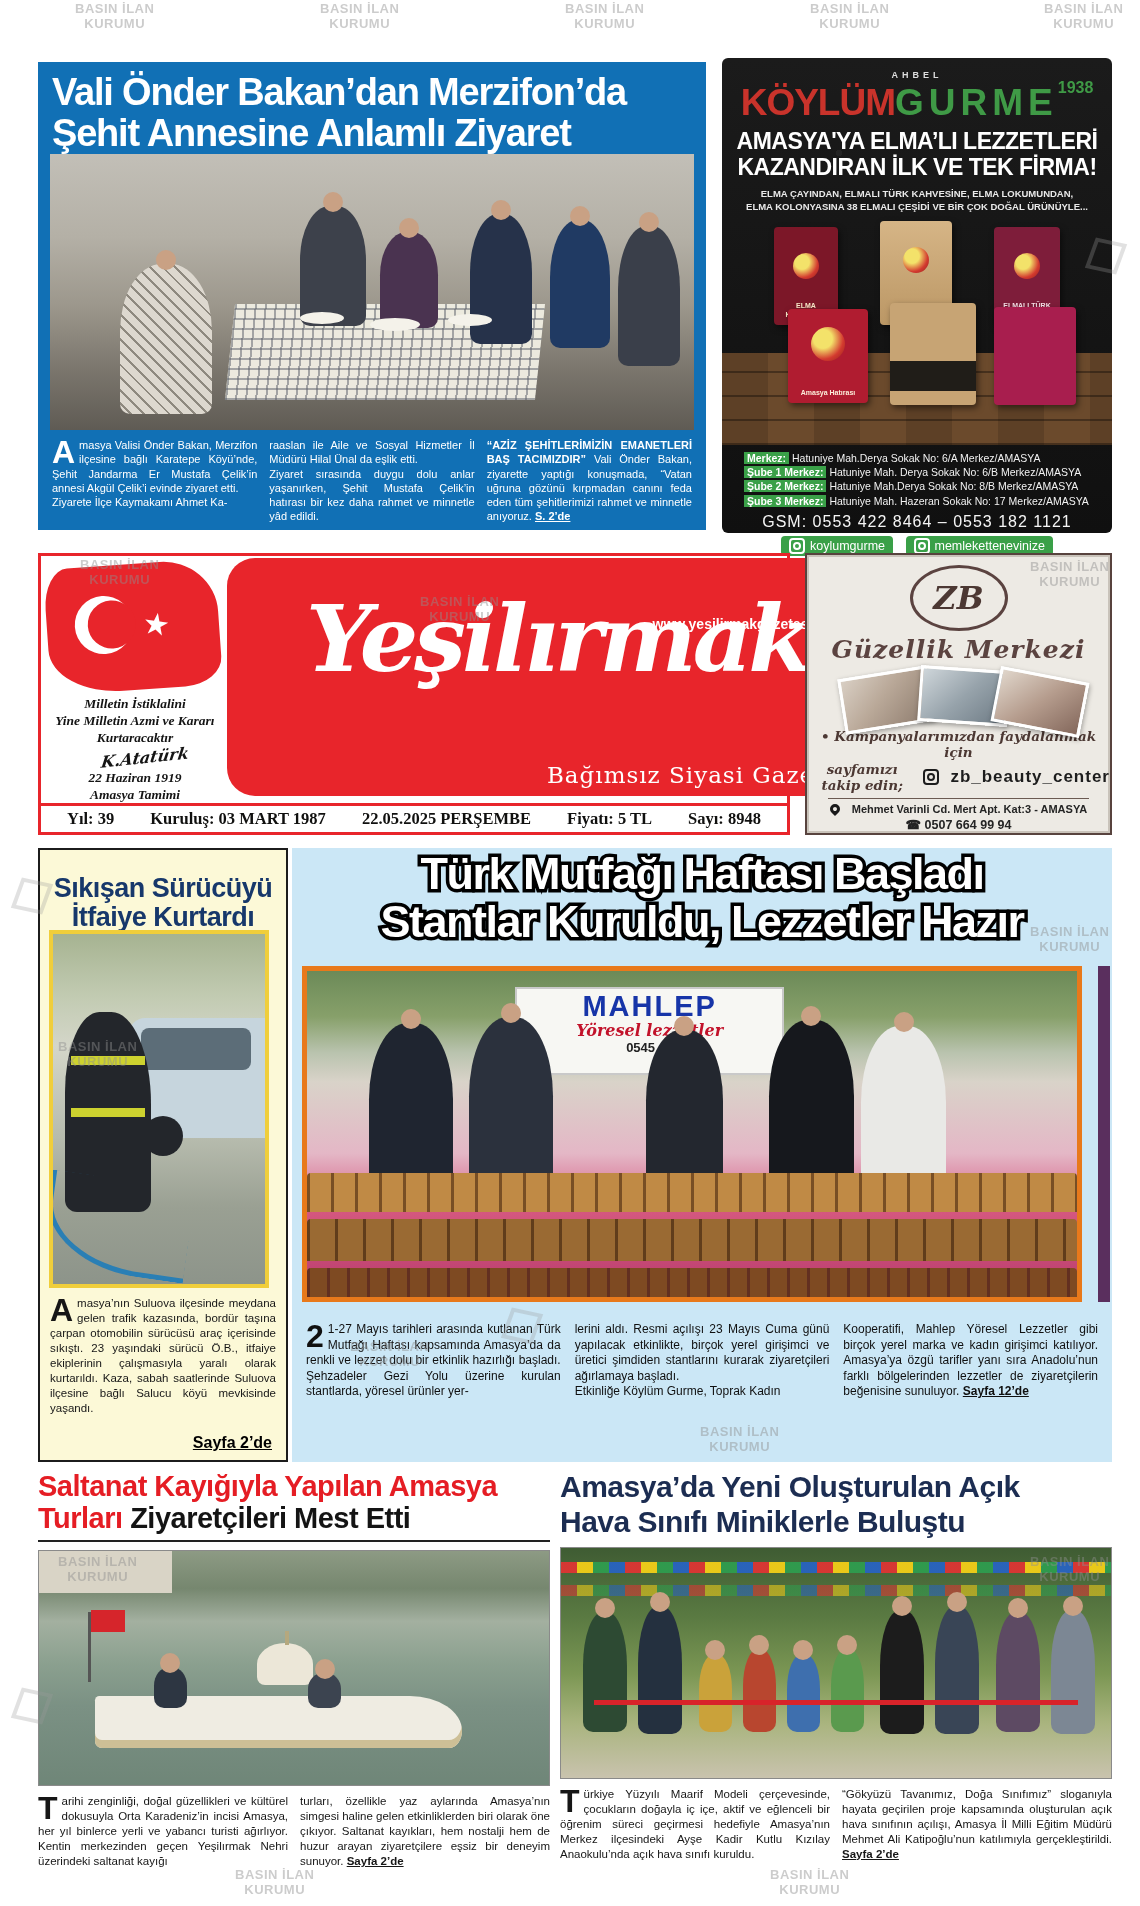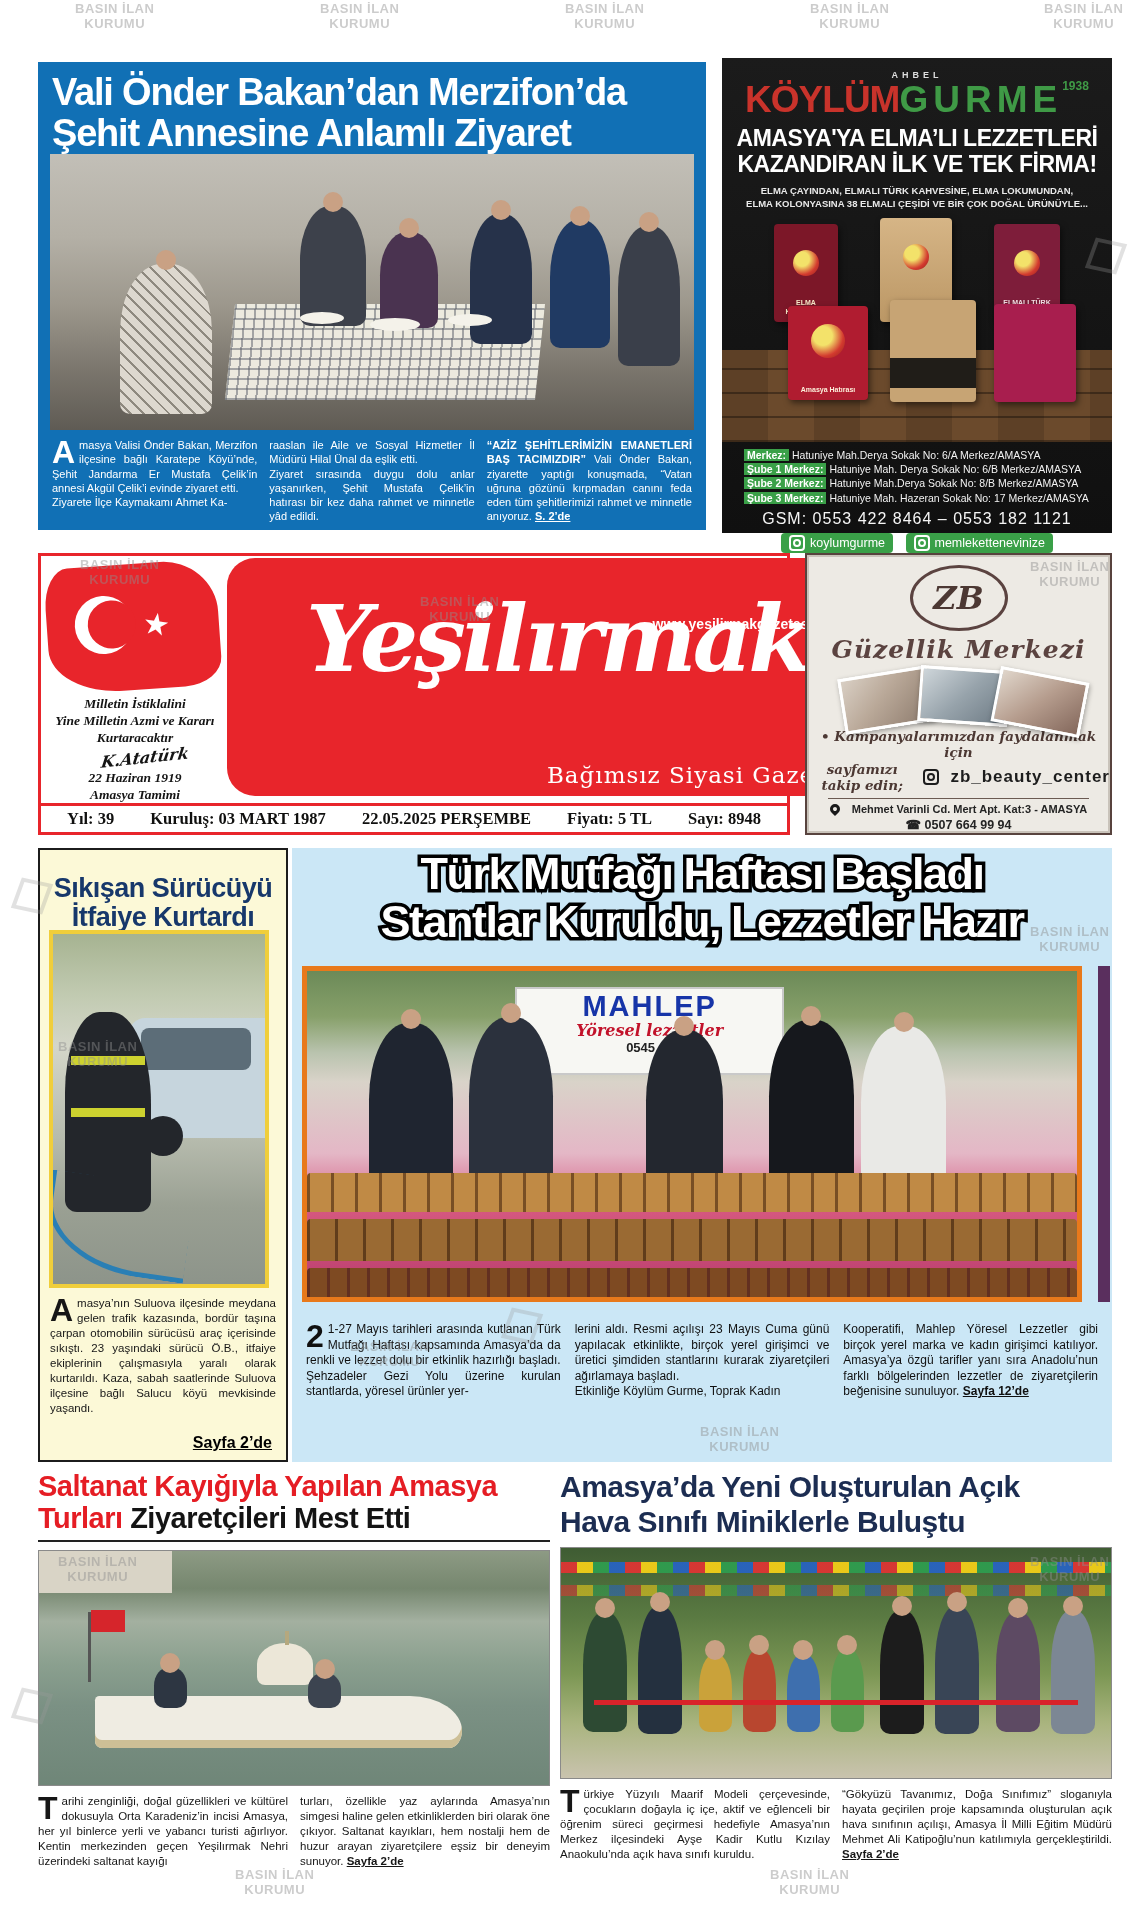--- a/index.html
+++ b/index.html
@@ -25,26 +25,26 @@
   .pp{position:absolute;border-radius:45% 45% 10px 10px;background:#333a46;}
   .pp::before{content:"";position:absolute;top:-14px;left:50%;transform:translateX(-50%);
               width:20px;height:20px;border-radius:50%;background:#c9a184;}
   .cloth{position:absolute;left:180px;top:150px;width:310px;height:96px;transform:skewX(-6deg);
          background:repeating-linear-gradient(0deg,rgba(90,95,105,.5) 0 2px,transparent 2px 10px),
                     repeating-linear-gradient(90deg,rgba(90,95,105,.5) 0 2px,transparent 2px 10px),#eceade;}
   .plate{position:absolute;background:#f4f2ea;border-radius:50%;}
   
   .ad1{position:absolute;left:722px;top:58px;width:390px;height:475px;background:
        radial-gradient(circle at 30% 20%,#242424 0 3px,transparent 3px),
-       linear-gradient(180deg,#1b1b1b 0%,#141414 60%,#101010 100%);color:#fff;text-align:center;}
+       linear-gradient(180deg,#1b1b1b 0%,#141414 60%,#101010 100%);color:#fff;text-align:center;border-radius:6px;}
   .ad1-ahbel{margin-top:12px;font-size:9px;letter-spacing:4px;color:#ddd;font-weight:bold;}
   .ad1-brand{font-size:37px;font-weight:bold;letter-spacing:-1px;line-height:1;}
   .ad1-brand .r{color:#c9332b;}
   .ad1-brand .g{color:#3f9a46;letter-spacing:5px;}
-  .ad1-brand .y{color:#3f9a46;font-size:12px;vertical-align:22px;letter-spacing:0;}
+  .ad1-brand .y{color:#3f9a46;font-size:16px;vertical-align:22px;letter-spacing:0;}
   .ad1-hl{margin-top:8px;font-size:23px;font-weight:bold;line-height:1.12;letter-spacing:-.5px;}
   .ad1-sub{margin-top:6px;font-size:9.5px;font-weight:bold;color:#e9e9e9;line-height:1.4;}
   .prod{position:relative;height:228px;margin-top:4px;}
   .tbl{position:absolute;bottom:0;left:0;right:0;height:92px;
        background:repeating-linear-gradient(0deg,rgba(0,0,0,.35) 0 2px,transparent 2px 24px),
                   repeating-linear-gradient(90deg,#5d4026 0 46px,#6b4a2c 46px 92px);}
   .pk{position:absolute;border-radius:4px;box-shadow:2px 3px 6px rgba(0,0,0,.5);
       font-size:7px;font-weight:bold;overflow:hidden;}
   .pk .lab{position:absolute;left:2px;right:2px;bottom:6px;line-height:1.2;}
   .apple{position:absolute;left:50%;top:26px;transform:translateX(-50%);width:26px;height:26px;

